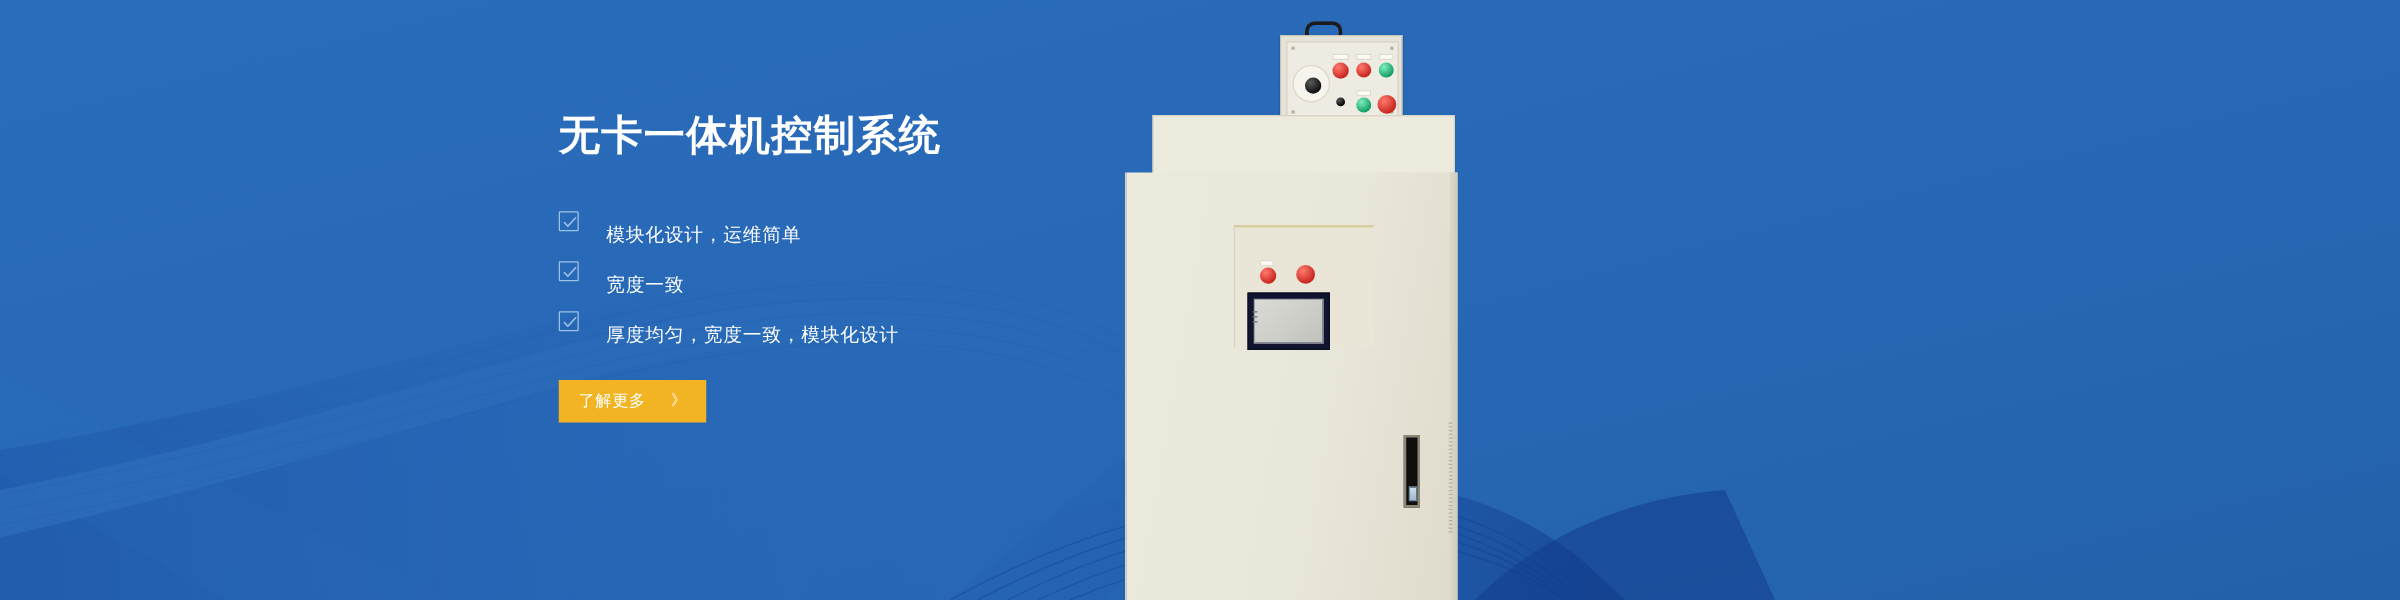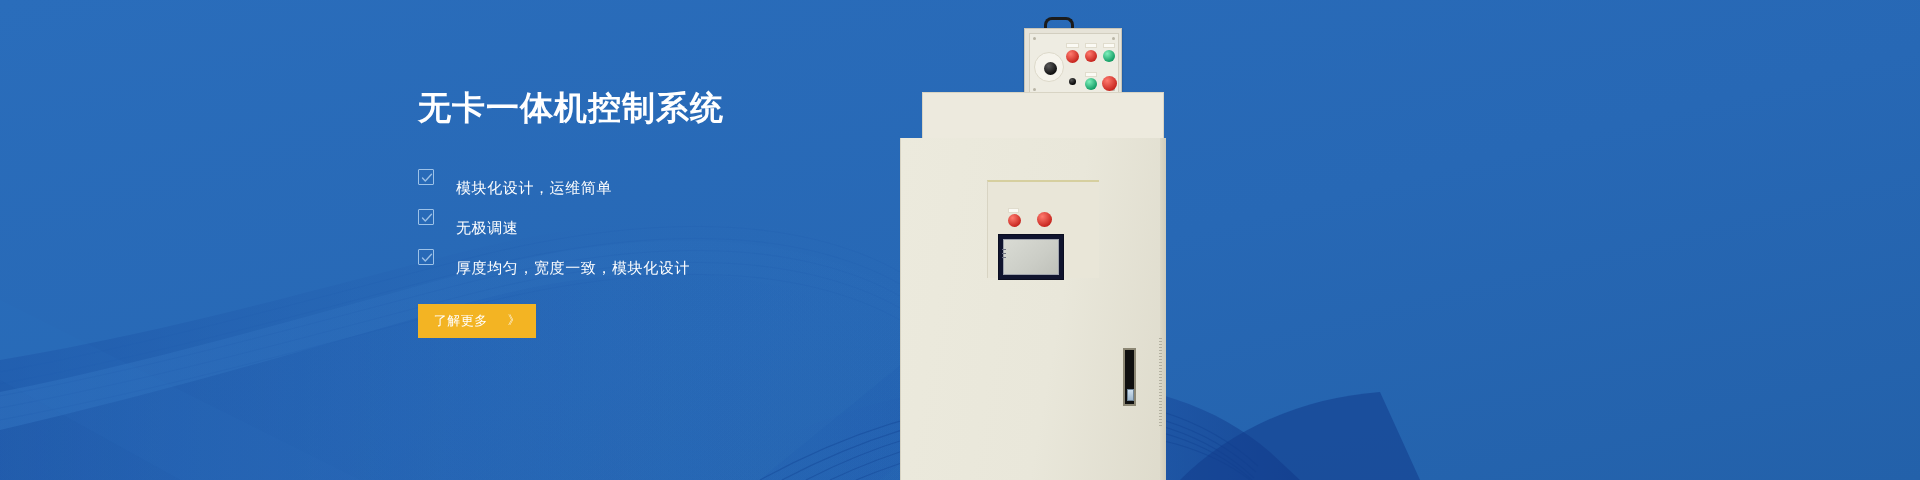--- a/index.html
+++ b/index.html
@@ -22,21 +22,21 @@
   .bg-waves {
     position:absolute;
     inset:0;
     width:1920px;
     height:480px;
   }
 
   
   .content {
     position:absolute;
-    left:418px;
+    left:447px;
     top:88px;
     width:640px;
     z-index:5;
   }
 
   .headline {
     font-size:33px;
     line-height:1.2;
     font-weight:bold;
     color:#ffffff;
@@ -321,21 +321,21 @@
         </span>
         <span class="feature-text">模块化设计，运维简单</span>
       </li>
 
       <li class="feature-item">
         <span class="check-box">
           <svg width="12" height="12" viewBox="0 0 12 12">
             <path d="M1.5 6 L4.3 9 L10.5 2.2" fill="none" stroke="#9dc2e8" stroke-width="1.3" stroke-linecap="round" stroke-linejoin="round"></path>
           </svg>
         </span>
-        <span class="feature-text">无极调速</span>
+        <span class="feature-text">宽度一致</span>
       </li>
 
       <li class="feature-item">
         <span class="check-box">
           <svg width="12" height="12" viewBox="0 0 12 12">
             <path d="M1.5 6 L4.3 9 L10.5 2.2" fill="none" stroke="#9dc2e8" stroke-width="1.3" stroke-linecap="round" stroke-linejoin="round"></path>
           </svg>
         </span>
         <span class="feature-text">厚度均匀，宽度一致，模块化设计</span>
       </li>

